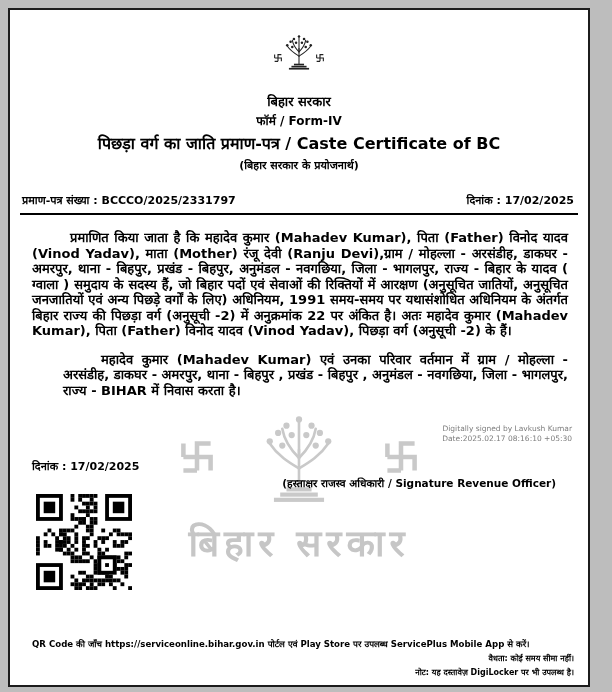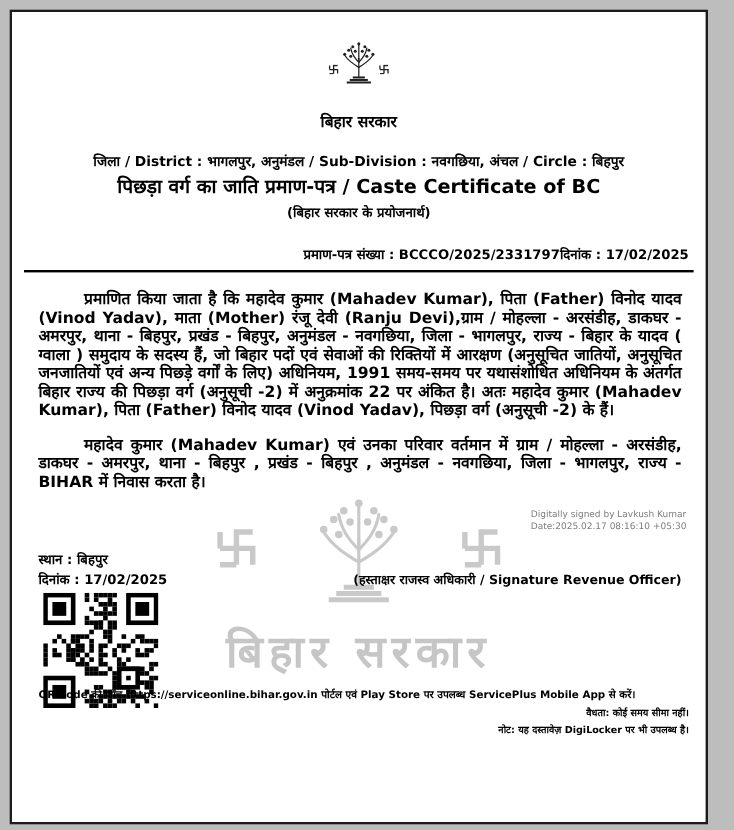--- a/index.html
+++ b/index.html
@@ -20,34 +20,34 @@
   
   .content{position:relative;z-index:1;}
   .header{text-align:center;padding-top:18px;}
   .emblem-svg{width:58px;height:56px;color:#222;}
   .title-hi{font-size:13px;font-weight:700;margin-top:4px;}
   .title-en{font-size:15px;font-weight:700;margin-top:2px;}
   .form-line{font-size:12px;font-weight:700;margin-top:2px;}
   .district-line{font-size:11.5px;font-weight:700;margin-top:16px;padding:0 20px;}
   .cert-title{font-size:16px;font-weight:700;margin-top:3px;}
   .purpose-line{font-size:11px;font-weight:700;margin-top:3px;}
-  .meta-row{display:flex;justify-content:flex-end;margin-top:20px;padding:0 14px 0 12px;font-size:11px;font-weight:700;}
+  .meta-row{display:flex;justify-content:space-between;margin-top:20px;padding:0 14px 0 12px;font-size:11px;font-weight:700;}
   .rule{margin:6px 10px 0 10px;border-top:2px solid #000;}
   .para{
     margin:15px 0 0 0;padding:0 20px 0 22px;font-size:13px;font-weight:700;
     line-height:15.5px;text-align:justify;text-indent:38px;
   }
-  .para + .para{margin-top:13px;}
+  .para + .para{margin-top:13px;margin-left:31px;}
   
-  .digsig{position:absolute;right:16px;top:414px;z-index:2;color:#7d7d7d;font-size:7.5px;line-height:10px;text-align:center;}
+  .digsig{position:absolute;right:16px;top:414px;z-index:2;color:#7d7d7d;font-size:7.5px;line-height:10px;text-align:right;}
   .placedate{position:absolute;left:22px;top:448px;z-index:2;font-size:11px;font-weight:700;line-height:17px;}
-  .officer{position:absolute;right:20px;top:466px;z-index:2;font-size:10.5px;font-weight:700;}
+  .officer{position:absolute;right:32px;top:466px;z-index:2;font-size:10.5px;font-weight:700;}
   .qr{position:absolute;left:26px;top:484px;z-index:2;width:96px;height:96px;background:#fff;}
   .qr svg{width:96px;height:96px;display:block;}
-  .footer{position:absolute;left:22px;top:564px;right:14px;z-index:2;line-height:13px;}
+  .footer{position:absolute;left:22px;top:628px;right:14px;z-index:2;line-height:13px;}
   .f1{font-size:8.6px;font-weight:700;}
   .f2,.f3{font-size:8px;font-weight:600;margin-top:1px;text-align:right;}
 </style>
 </head>
 <body>
 
 <svg width="0" height="0" style="position:absolute" aria-hidden="true">
   <defs>
     <symbol id="bodhi-tree" viewBox="0 0 80 90">
       <g fill="none" stroke="currentColor" stroke-width="2.5" stroke-linecap="round">
@@ -100,42 +100,41 @@
     </div>
 
     <div class="content">
       <header class="header">
         <svg class="emblem-svg" viewBox="0 0 100 100">
           <use href="#bodhi-tree" x="20" y="2" width="60" height="80"></use>
           <use href="#swastika" x="5" y="46" width="15" height="15"></use>
           <use href="#swastika" x="80" y="46" width="15" height="15"></use>
         </svg>
         <div class="title-hi">बिहार सरकार</div>
-        <div class="district-line">जिला / District : भागलपुर, अनुमंडल / Sub-Division : नवगछिया, अंचल / Circle : बिहपुर</div>
+        <div class="form-line">फॉर्म / Form-IV</div>
         <div class="cert-title">पिछड़ा वर्ग का जाति प्रमाण-पत्र / Caste Certificate of BC</div>
         <div class="purpose-line">(बिहार सरकार के प्रयोजनार्थ)</div>
       </header>
 
       <div class="meta-row">
         <span>प्रमाण-पत्र संख्या : BCCCO/2025/2331797</span>
         <span>दिनांक : 17/02/2025</span>
       </div>
       <div class="rule"></div>
 
       <p class="para">प्रमाणित किया जाता है कि महादेव कुमार (Mahadev Kumar), पिता (Father) विनोद यादव (Vinod Yadav), माता (Mother) रंजू देवी (Ranju Devi),ग्राम / मोहल्ला - अरसंडीह, डाकघर - अमरपुर, थाना - बिहपुर, प्रखंड - बिहपुर, अनुमंडल - नवगछिया, जिला - भागलपुर, राज्य - बिहार के यादव ( ग्वाला ) समुदाय के सदस्य हैं, जो बिहार पदों एवं सेवाओं की रिक्तियों में आरक्षण (अनुसूचित जातियों, अनुसूचित जनजातियों एवं अन्य पिछड़े वर्गों के लिए) अधिनियम, 1991 समय-समय पर यथासंशोधित अधिनियम के अंतर्गत बिहार राज्य की पिछड़ा वर्ग (अनुसूची -2) में अनुक्रमांक 22 पर अंकित है। अतः महादेव कुमार (Mahadev Kumar), पिता (Father) विनोद यादव (Vinod Yadav), पिछड़ा वर्ग (अनुसूची -2) के हैं।</p>
       <p class="para">महादेव कुमार (Mahadev Kumar) एवं उनका परिवार वर्तमान में ग्राम / मोहल्ला - अरसंडीह, डाकघर - अमरपुर, थाना - बिहपुर , प्रखंड - बिहपुर , अनुमंडल - नवगछिया, जिला - भागलपुर, राज्य - BIHAR में निवास करता है।</p>
     </div>
 
     <div class="digsig">
       <div>Digitally signed by Lavkush Kumar</div>
       <div>Date:2025.02.17 08:16:10 +05:30</div>
     </div>
 
     <div class="placedate">
-      <div>स्थान : बिहपुर</div>
       <div>दिनांक : 17/02/2025</div>
     </div>
 
     <div class="officer">(हस्ताक्षर राजस्व अधिकारी / Signature Revenue Officer)</div>
 
     <div class="qr">
       <svg id="qr-svg" viewBox="0 0 100 100">
           <rect width="100" height="100" fill="#fff"></rect>
           <rect x="36" y="0" width="4" height="4" fill="#000"></rect>
           <rect x="44" y="0" width="4" height="4" fill="#000"></rect>

